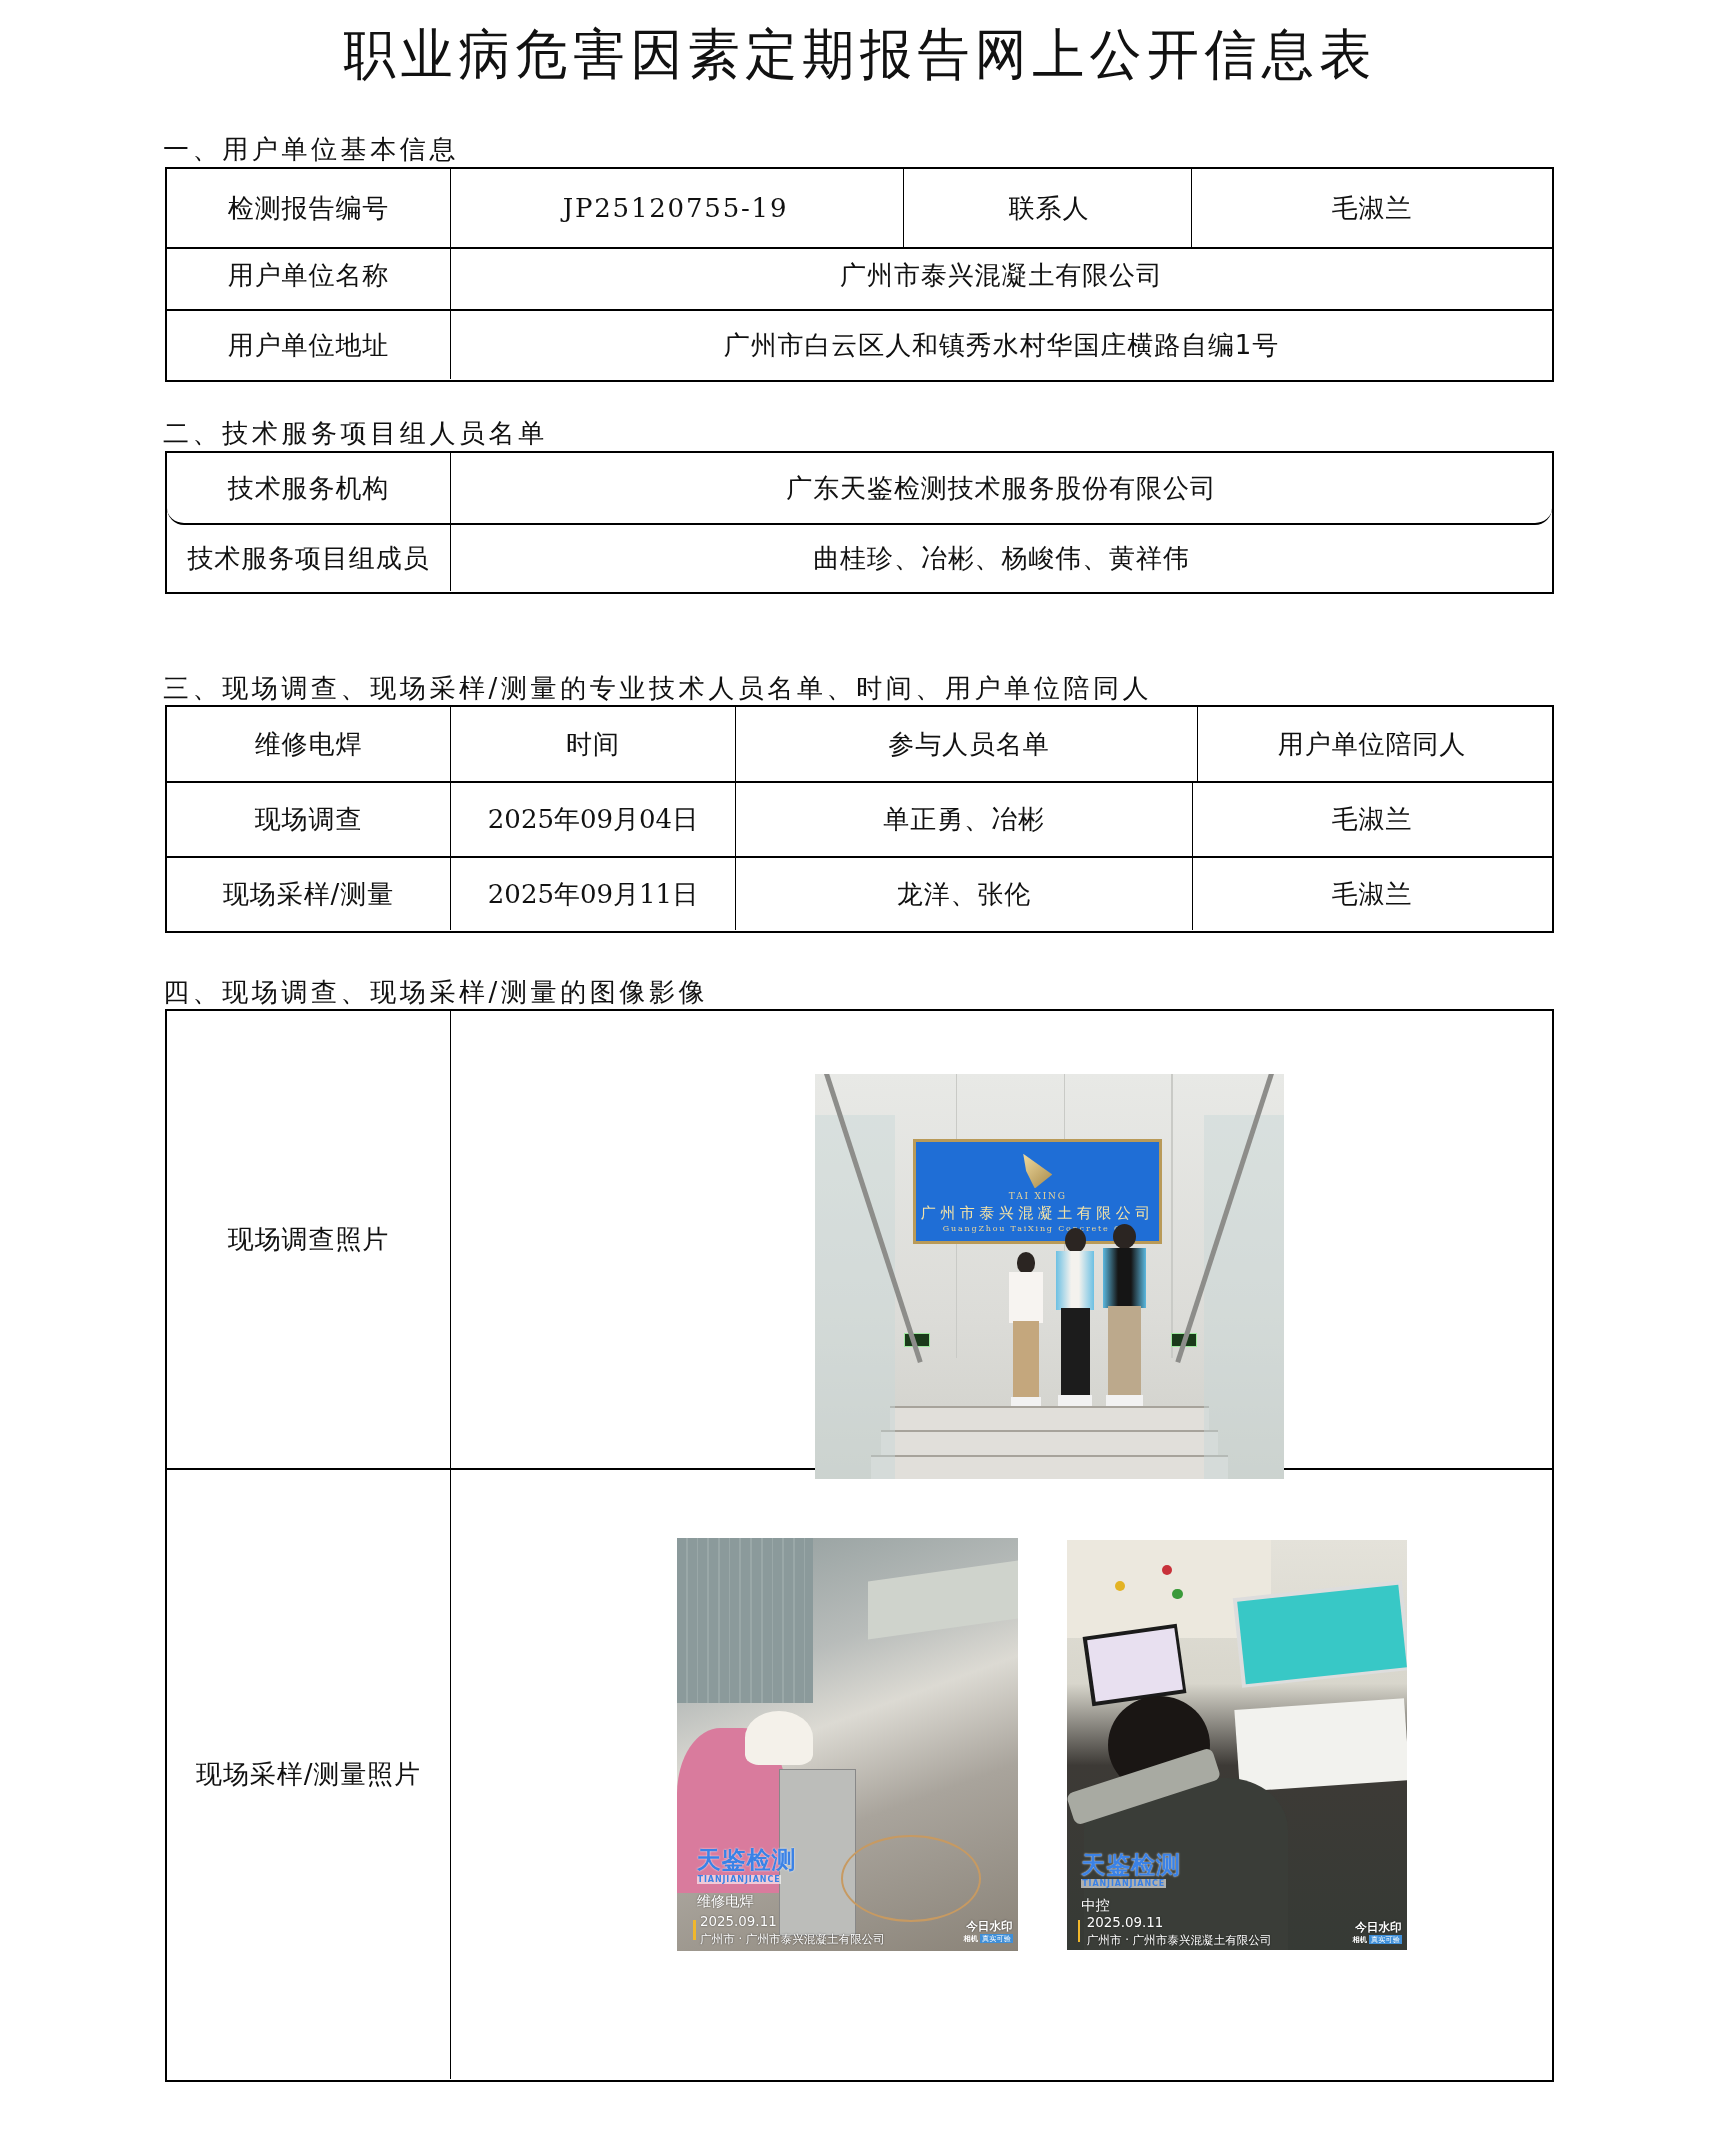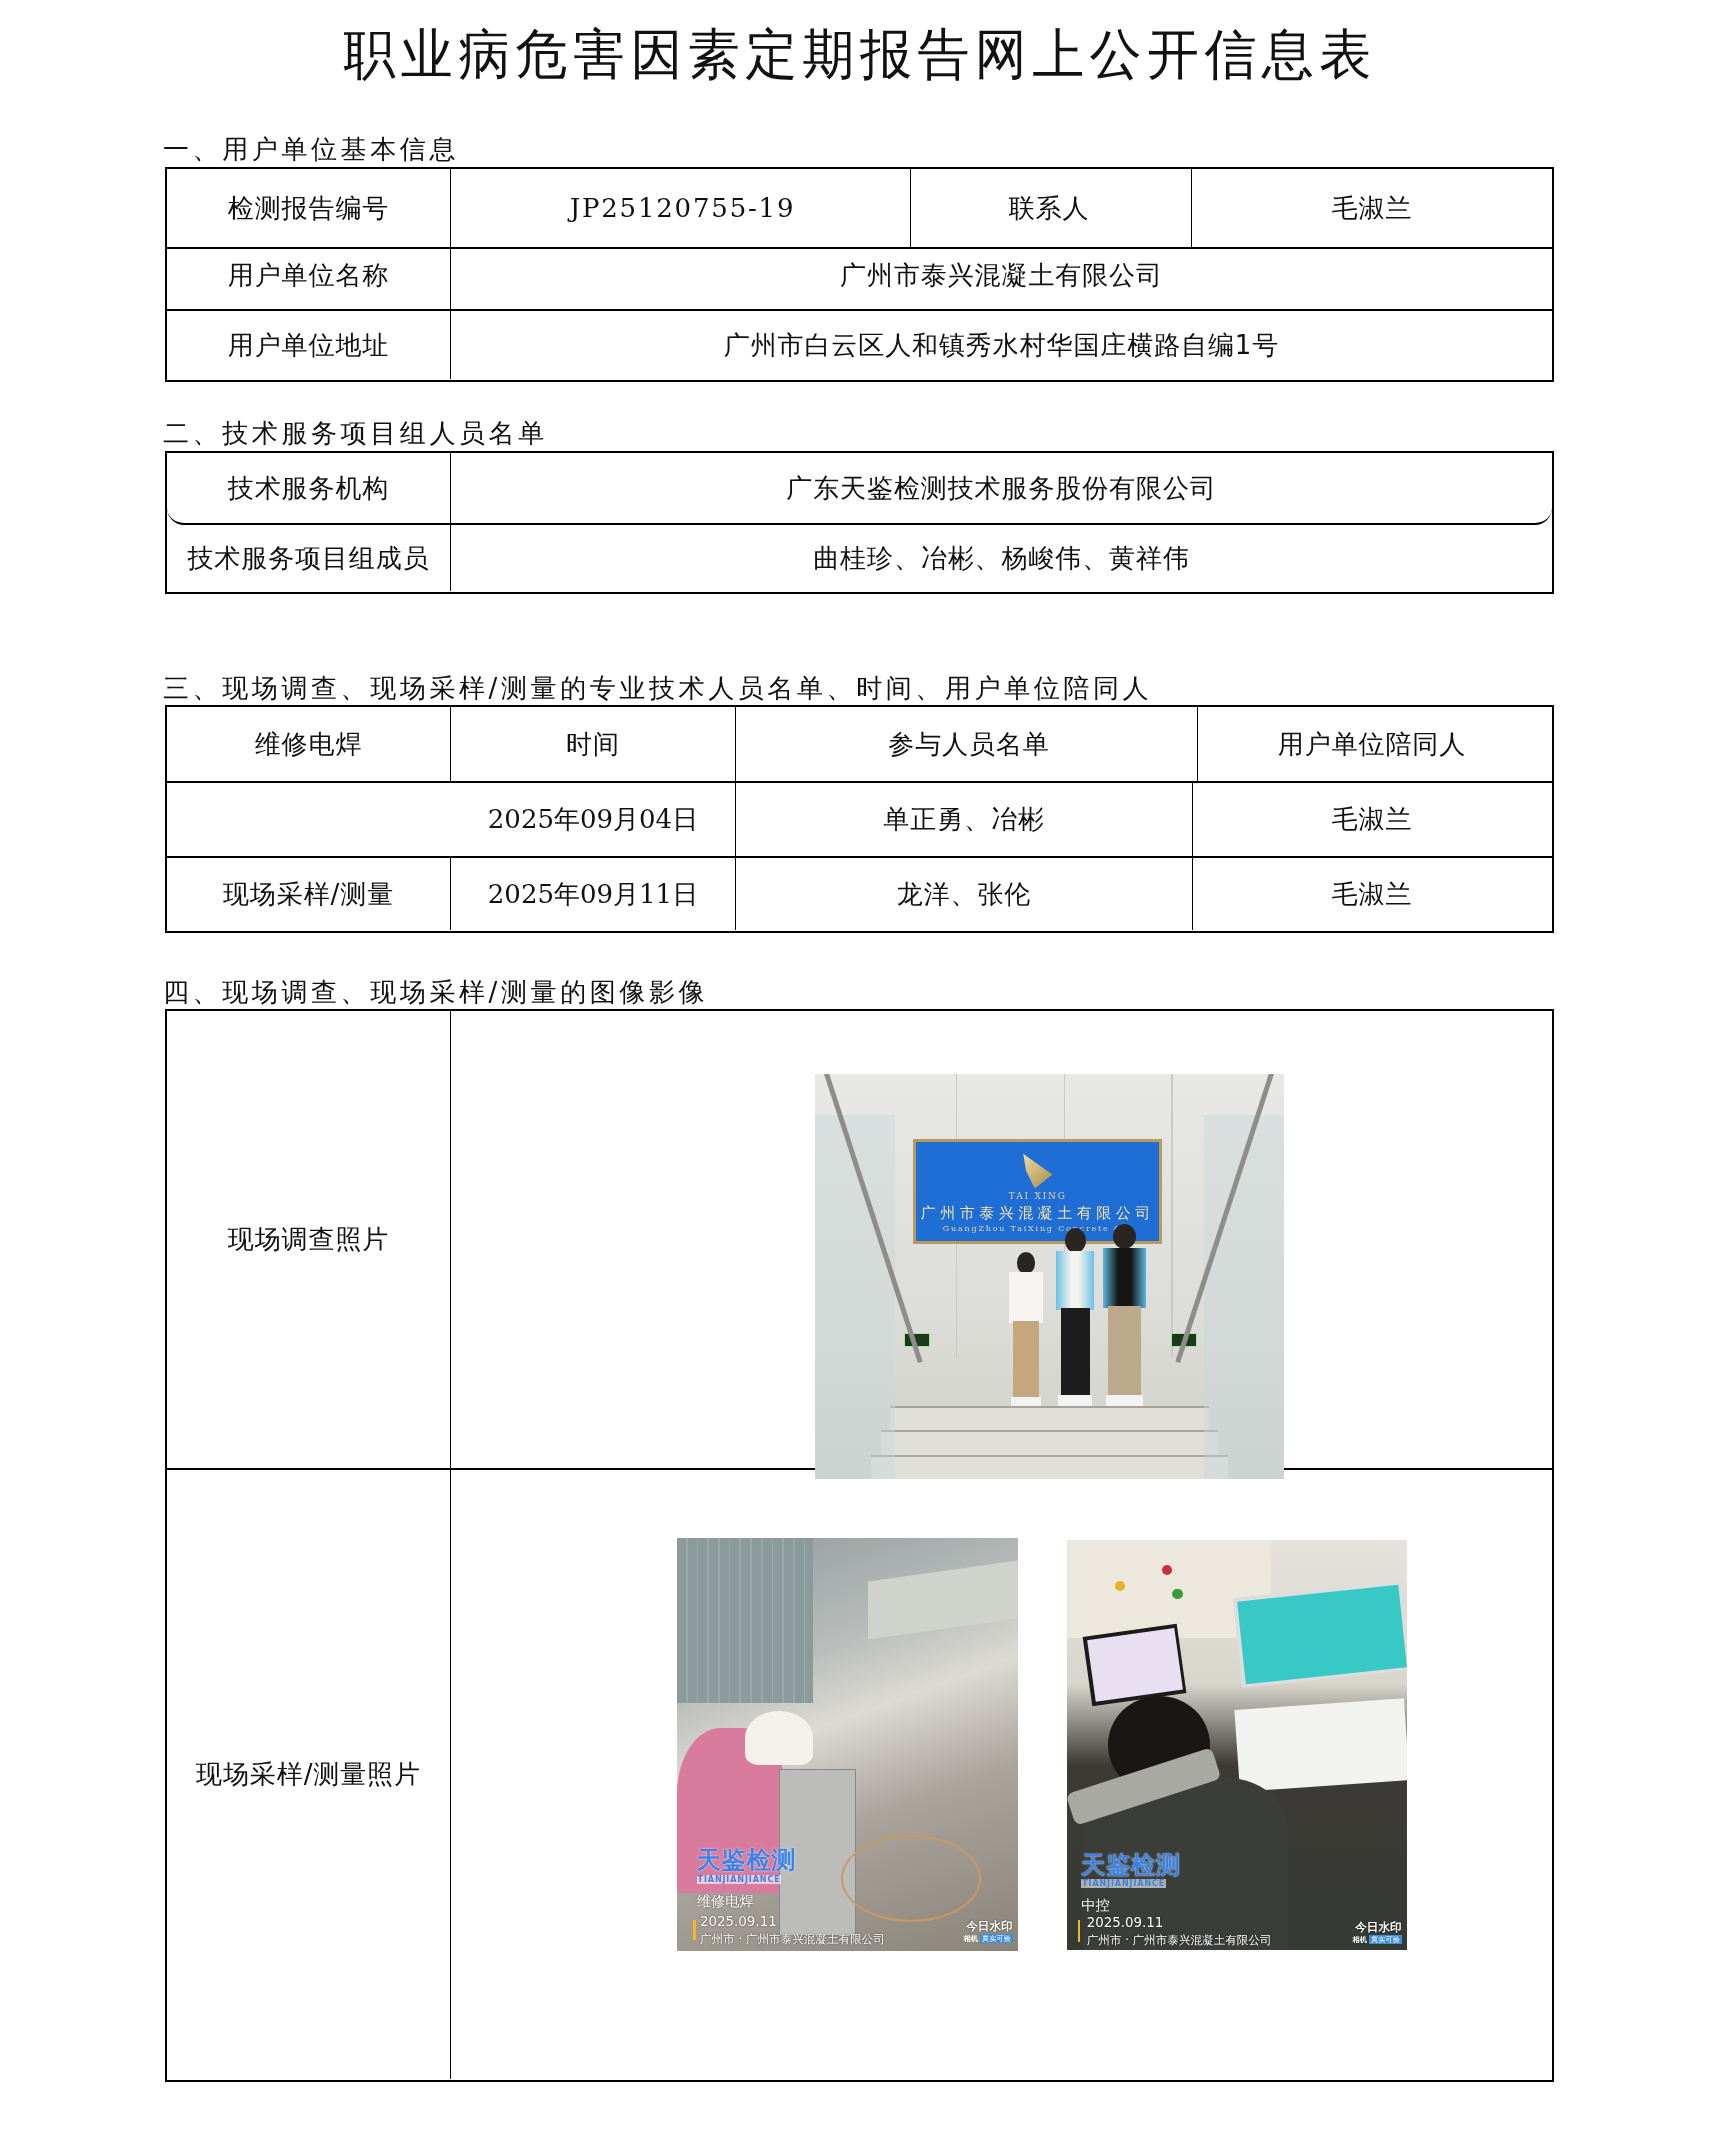--- a/index.html
+++ b/index.html
@@ -57,21 +57,21 @@
 </style>
 </head>
 <body>
 
 <div class="abs title">职业病危害因素定期报告网上公开信息表</div>
 
 <div class="abs sec-h" style="top:134px;">一、用户单位基本信息</div>
 <div class="tbl" style="top:167px;height:215px;">
   <div class="row" style="top:0;height:80px;">
     <div class="cell" style="left:0;width:284px;">检测报告编号</div>
-    <div class="cell mono" style="left:288px;width:456px;">JP25120755-19</div>
+    <div class="cell mono" style="left:281px;width:456px;">JP25120755-19</div>
     <div class="cell" style="left:740px;width:285px;">联系人</div>
     <div class="cell nob" style="left:1025px;right:0;">毛淑兰</div>
   </div>
   <div class="row" style="top:72px;height:70px;">
     <div class="cell" style="left:0;width:284px;">用户单位名称</div>
     <div class="cell nob" style="left:284px;right:0;">广州市泰兴混凝土有限公司</div>
   </div>
   <div class="row last" style="top:142px;height:68px;">
     <div class="cell" style="left:0;width:284px;text-align:center;">用户单位地址</div>
     <div class="cell nob" style="left:284px;right:0;">广州市白云区人和镇秀水村华国庄横路自编1号</div>
@@ -92,20 +92,21 @@
 
 <div class="abs sec-h" style="top:673px;">三、现场调查、现场采样/测量的专业技术人员名单、时间、用户单位陪同人</div>
 <div class="tbl" style="top:705px;height:228px;">
   <div class="row" style="top:0;height:76px;">
     <div class="cell" style="left:0;width:284px;">维修电焊</div>
     <div class="cell" style="left:284px;width:285px;">时间</div>
     <div class="cell" style="left:574px;width:457px;">参与人员名单</div>
     <div class="cell nob" style="left:1025px;right:0;">用户单位陪同人</div>
   </div>
   <div class="row" style="top:76px;height:75px;">
+    <div class="cell" style="left:0;width:284px;">现场调查</div>
     <div class="cell mono" style="left:284px;width:285px;letter-spacing:0;">2025年09月04日</div>
     <div class="cell" style="left:569px;width:457px;">单正勇、冶彬</div>
     <div class="cell nob" style="left:1025px;right:0;">毛淑兰</div>
   </div>
   <div class="row last" style="top:151px;height:72px;">
     <div class="cell" style="left:0;width:284px;">现场采样/测量</div>
     <div class="cell mono" style="left:284px;width:285px;letter-spacing:0;">2025年09月11日</div>
     <div class="cell" style="left:569px;width:457px;">龙洋、张伦</div>
     <div class="cell nob" style="left:1025px;right:0;">毛淑兰</div>
   </div>

